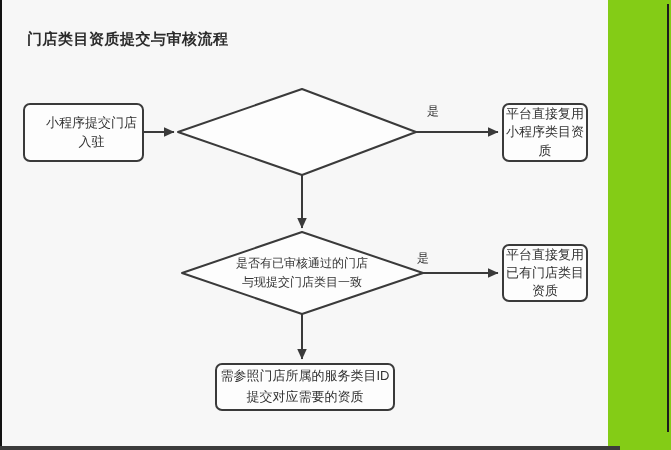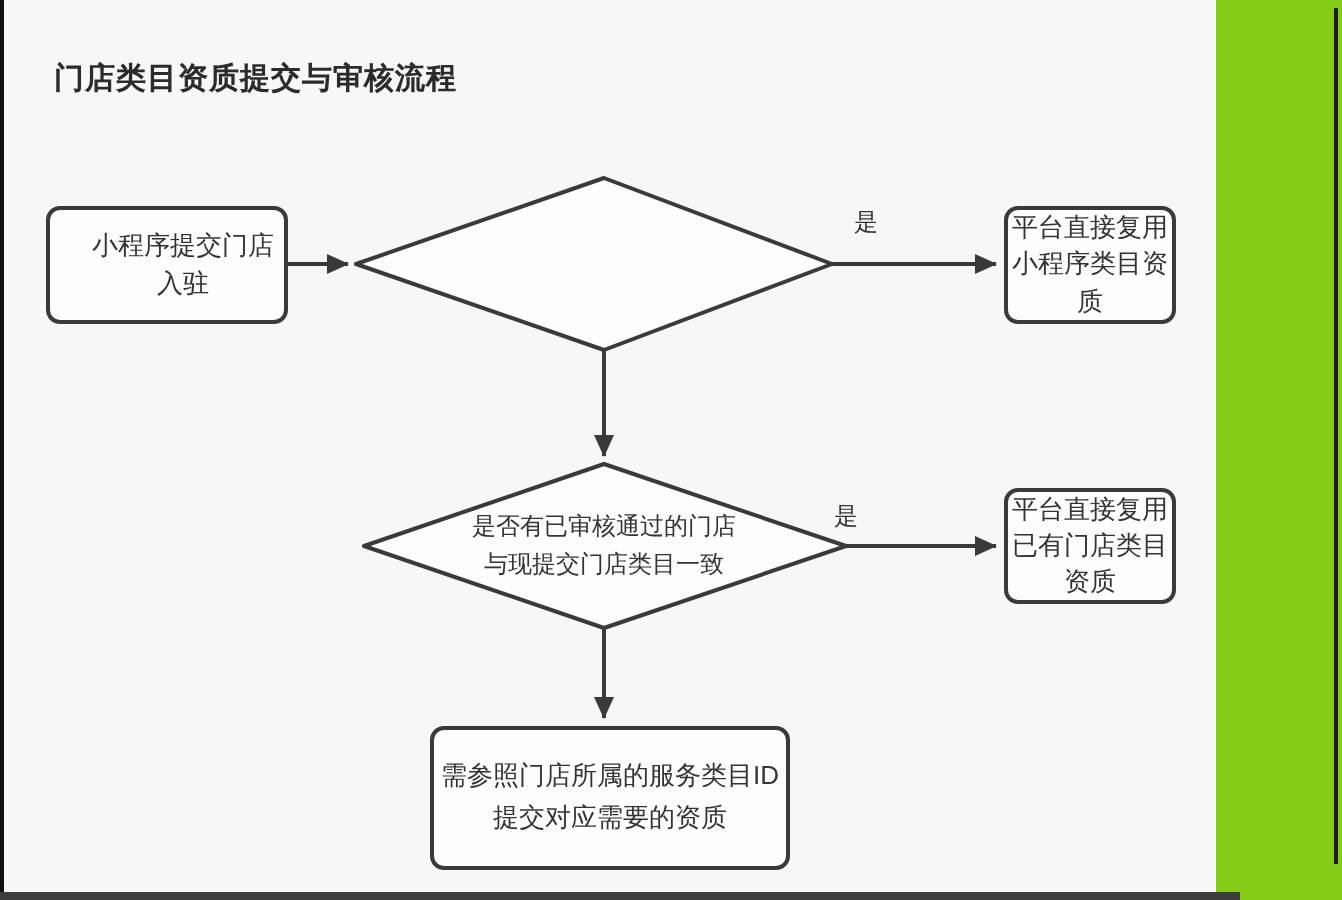--- a/index.html
+++ b/index.html
@@ -63,21 +63,21 @@
     justify-content: center;
     text-align: center;
     font-size: 13px;
     line-height: 1.4;
     color: #333333;
     padding: 2px;
   }
   .node-start   { left: 23px;  top: 103px; width: 121px; height: 59px; padding-left: 18px; }
   .node-reuse-mp{ left: 502px; top: 103px; width: 86px;  height: 59px; }
   .node-reuse-st{ left: 502px; top: 244px; width: 86px;  height: 58px; }
-  .node-submit  { left: 215px; top: 363px; width: 180px; height: 72px; line-height: 1.6; }
+  .node-submit  { left: 215px; top: 363px; width: 180px; height: 48px; line-height: 1.6; }
   .diamond-label {
     position: absolute;
     width: 220px;
     text-align: center;
     font-size: 12px;
     line-height: 1.6;
     color: #333333;
   }
   .d1-label { left: 192px; top: 112px; }
   .d2-label { left: 192px; top: 254px; }

